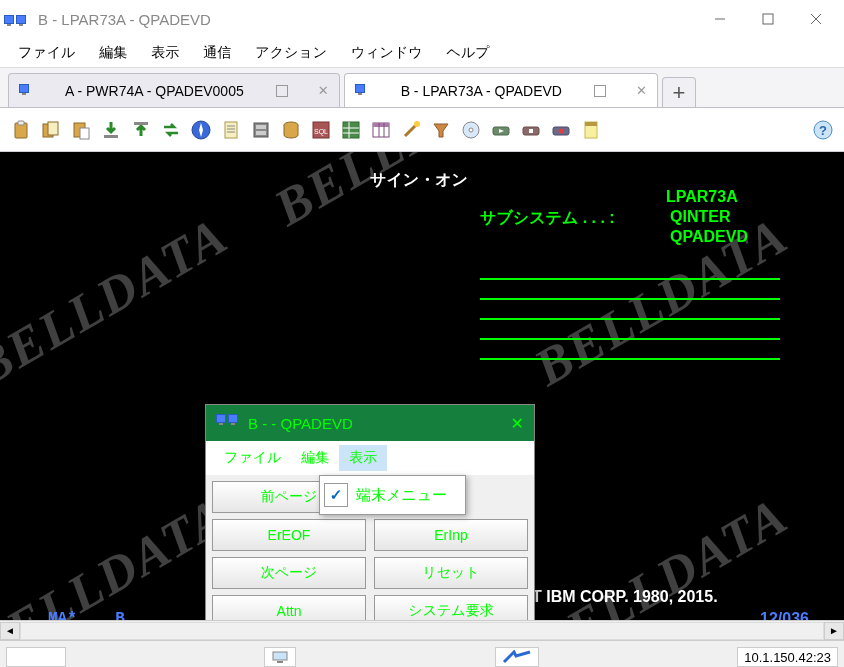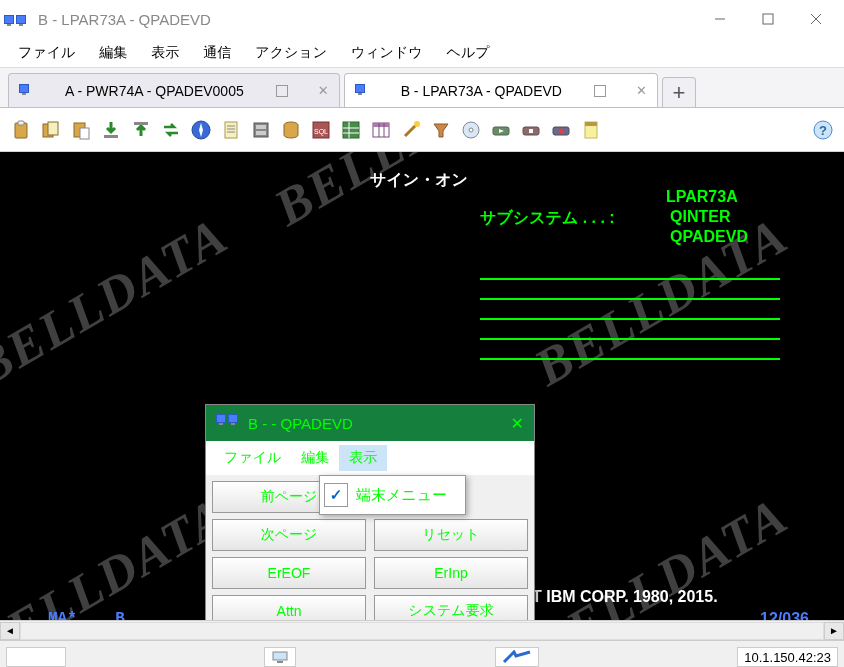--- a/index.html
+++ b/index.html
@@ -318,26 +318,26 @@
         <div class="dd-item">
           <span class="dd-check">✓</span>
           <span>端末メニュー</span>
         </div>
       </div>
       <div class="dlg-row">
         <div class="dlg-btn">前ページ</div>
         <div class="dlg-btn" style="visibility:hidden"></div>
       </div>
       <div class="dlg-row">
+        <div class="dlg-btn">ErEOF</div>
+        <div class="dlg-btn">ErInp</div>
+      </div>
+      <div class="dlg-row">
         <div class="dlg-btn">次ページ</div>
         <div class="dlg-btn">リセット</div>
-      </div>
-      <div class="dlg-row">
-        <div class="dlg-btn">ErEOF</div>
-        <div class="dlg-btn">ErInp</div>
       </div>
       <div class="dlg-row">
         <div class="dlg-btn">Attn</div>
         <div class="dlg-btn">システム要求</div>
       </div>
 
     </div>
   </div>
 </div>
 

